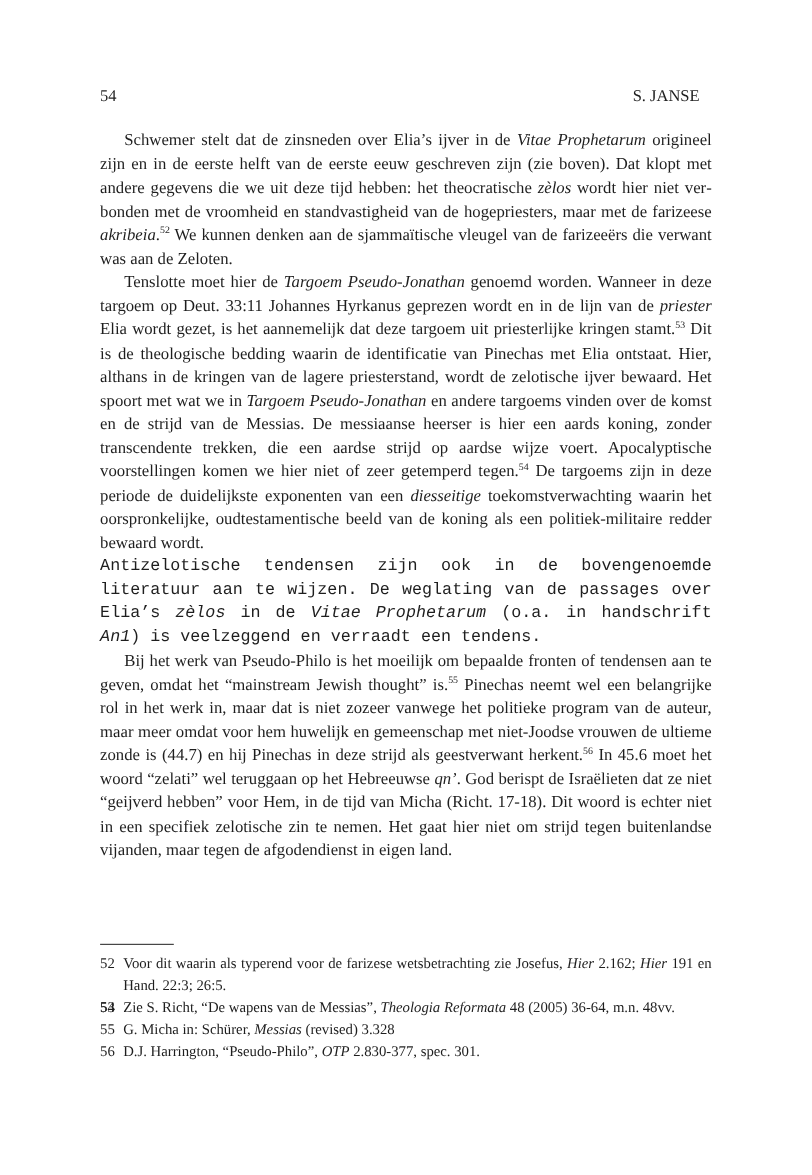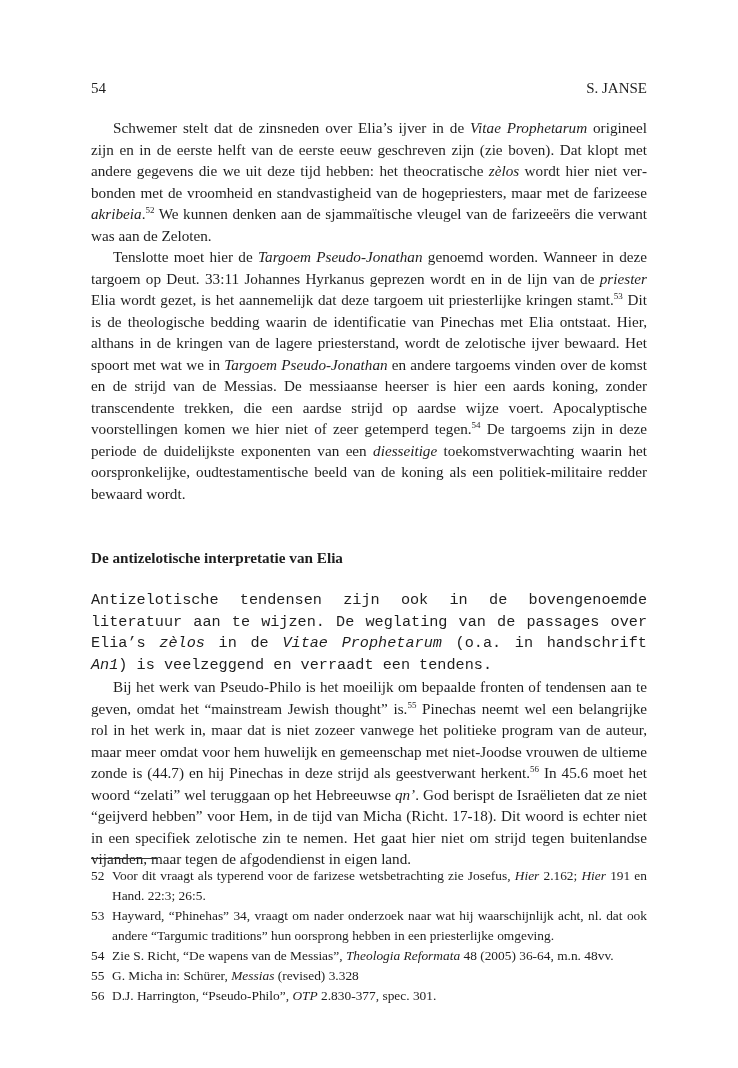--- a/index.html
+++ b/index.html
@@ -2,21 +2,21 @@
 <html><head>
   <meta charset="utf-8">
   <style>
     html, body { margin: 0; padding: 0; background: #ffffff; }
     body { width: 738px; height: 1068px; position: relative; overflow: hidden;
       font-family: "Liberation Serif", "DejaVu Serif", serif; color: #1e1e1e; }
     .page { position: absolute; left: 91px; top: 0; width: 556px; }
     .running-head { position: absolute; top: 78px; left: 0; width: 556px; height: 20px;
       font-size: 15px; line-height: 20px; }
     .running-head .pg { position: absolute; left: 0; }
-    .running-head .author { position: absolute; right: 0; }
+    .running-head .author { position: absolute; right: 11px; }
     .body { position: absolute; top: 117px; left: 0; width: 556px;
       font-size: 15.2px; line-height: 21.5px; text-align: justify; }
     .body p { margin: 0; text-indent: 22px; }
     .body p.noindent { text-indent: 0; font-family: Liberation Mono, monospace; }
     .body i { font-style: italic; }
     sup { font-size: 9px; line-height: 0; vertical-align: 6px; }
     .section-head { font-weight: bold; text-indent: 0 !important; margin: 43px 0 21.5px 0 !important; }
     .footrule { position: absolute; left: 0; top: 858px; width: 67px; height: 0;
       border-top: 1px solid #333; }
     .footnotes { position: absolute; top: 866px; left: 0; width: 556px;
@@ -31,29 +31,28 @@
   <div class="running-head">
     <span class="pg">54</span>
     <span class="author">S. JANSE</span>
   </div>
 
   <div class="body">
     <p><span>Schwemer stelt dat de zinsneden over Elia’s ijver in de </span><i>Vitae Prophetarum</i><span> origineel zijn en in de eerste helft van de eerste eeuw geschreven zijn (zie boven). Dat klopt met andere gegevens die we uit deze tijd hebben: het theocratische </span><i>zèlos</i><span> wordt hier niet ver­bonden met de vroomheid en standvastigheid van de hogepriesters, maar met de farizee­se </span><i>akribeia</i><span>.</span><sup>52</sup><span> We kunnen denken aan de sjammaïtische vleugel van de farizeeërs die ver­want was aan de Zeloten.</span></p>
 
     <p><span>Tenslotte moet hier de </span><i>Targoem Pseudo-Jonathan</i><span> genoemd worden. Wanneer in deze targoem op Deut. 33:11 Johannes Hyrkanus geprezen wordt en in de lijn van de </span><i>priester</i><span> Elia wordt gezet, is het aannemelijk dat deze targoem uit priesterlijke kringen stamt.</span><sup>53</sup><span> Dit is de theologische bedding waarin de identificatie van Pinechas met Elia ontstaat. Hier, althans in de kringen van de lagere priesterstand, wordt de zelotische ijver bewaard. Het spoort met wat we in </span><i>Targoem Pseudo-Jonathan</i><span> en andere targoems vin­den over de komst en de strijd van de Messias. De messiaanse heerser is hier een aards koning, zonder transcendente trekken, die een aardse strijd op aardse wijze voert. Apocalyptische voorstellingen komen we hier niet of zeer getemperd tegen.</span><sup>54</sup><span> De tar­goems zijn in deze periode de duidelijkste exponenten van een </span><i>diesseitige</i><span> toekomstver­wachting waarin het oorspronkelijke, oudtestamentische beeld van de koning als een politiek-militaire redder bewaard wordt.</span></p>
 
-    <p class="section-head">De antizelotische interpretatie van Elia</p>
 
     <p class="noindent"><span>Antizelotische tendensen zijn ook in de bovengenoemde literatuur aan te wijzen. De weglating van de passages over Elia’s </span><i>zèlos</i><span> in de </span><i>Vitae Prophetarum</i><span> (o.a. in handschrift </span><i>An1</i><span>) is veelzeggend en verraadt een tendens.</span></p>
 
     <p><span>Bij het werk van Pseudo-Philo is het moeilijk om bepaalde fronten of tendensen aan te geven, omdat het “mainstream Jewish thought” is.</span><sup>55</sup><span> Pinechas neemt wel een belang­rijke rol in het werk in, maar dat is niet zozeer vanwege het politieke program van de auteur, maar meer omdat voor hem huwelijk en gemeenschap met niet-Joodse vrouwen de ultieme zonde is (44.7) en hij Pinechas in deze strijd als geestverwant herkent.</span><sup>56</sup><span> In 45.6 moet het woord “zelati” wel teruggaan op het Hebreeuwse </span><i>qn’</i><span>. God berispt de Israëlieten dat ze niet “geijverd hebben” voor Hem, in de tijd van Micha (Richt. 17-18). Dit woord is echter niet in een specifiek zelotische zin te nemen. Het gaat hier niet om strijd tegen buitenlandse vijanden, maar tegen de afgodendienst in eigen land.</span></p>
   </div>
 
   <div class="footrule"></div>
 
   <div class="footnotes">
-    <p class="fn"><span class="num">52</span><span>Voor dit vraagt als typerend voor de farizese wetsbetrachting zie Josefus, </span><i>Hier</i><span> 2.162; </span><i>Hier</i><span> 191 en Hand. 22:3; 26:5.</span></p>
-    <p class="fn"><span class="num">53</span><span>Hayward, “Phinehas” 34, vraagt om nader onderzoek naar wat hij waarschijnlijk acht, nl. dat ook andere “Targumic traditions” hun oorsprong hebben in een priesterlijke omgeving.</span></p>
+    <p class="fn"><span class="num">52</span><span>Voor dit waarin als typerend voor de farizese wetsbetrachting zie Josefus, </span><i>Hier</i><span> 2.162; </span><i>Hier</i><span> 191 en Hand. 22:3; 26:5.</span></p>
+    <p class="fn"><span class="num">53</span></p>
     <p class="fn"><span class="num">54</span><span>Zie S. Richt, “De wapens van de Messias”, </span><i>Theologia Reformata</i><span> 48 (2005) 36-64, m.n. 48vv.</span></p>
     <p class="fn"><span class="num">55</span><span>G. Micha in: Schürer, </span><i>Messias</i><span> (revised) 3.328</span></p>
     <p class="fn"><span class="num">56</span><span>D.J. Harrington, “Pseudo-Philo”, </span><i>OTP</i><span> 2.830-377, spec. 301.</span></p>
   </div>
 </div>
 
 </body></html>

